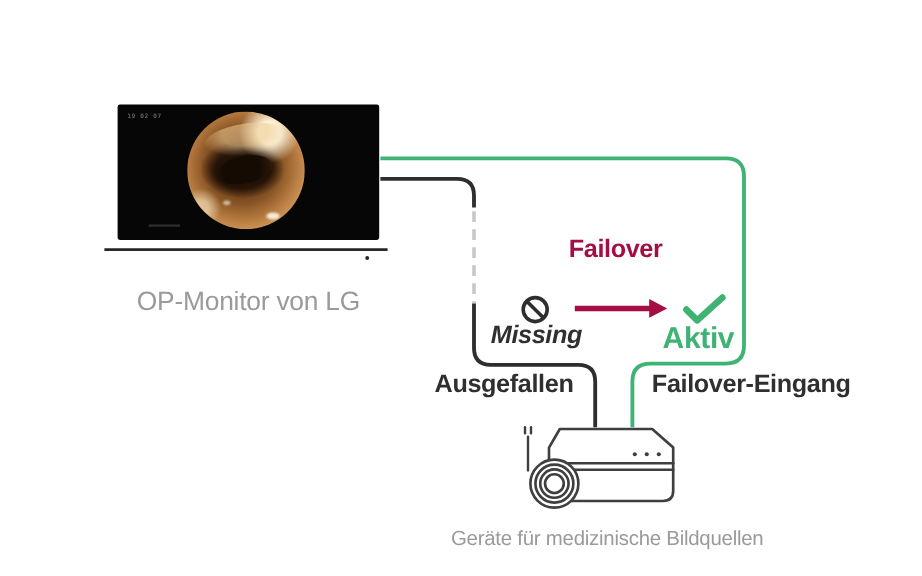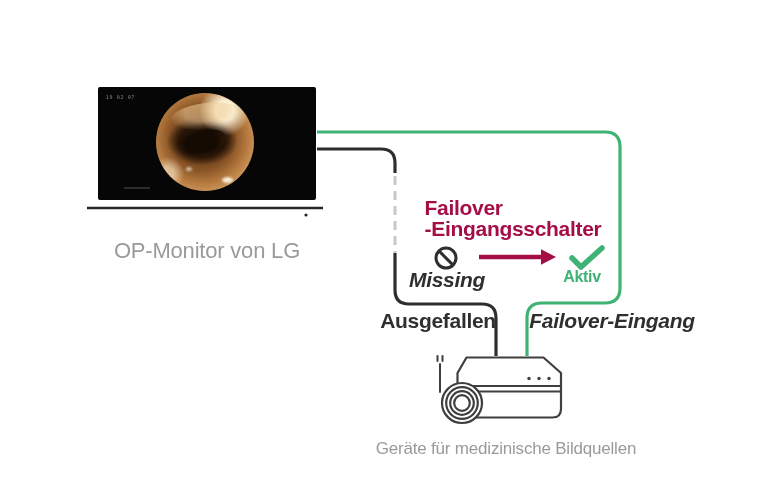--- a/index.html
+++ b/index.html
@@ -9,21 +9,21 @@
   }
   .abs{position:absolute;}
   .centered{transform:translateX(-50%);white-space:nowrap;text-align:center;}
 
   
   .caption{color:#9a9a9a;font-size:22px;font-weight:400;letter-spacing:-0.2px;}
   .device-caption{font-size:17px;}
 
   
   .dark-label{color:#2f2f2f;font-size:21px;font-weight:600;letter-spacing:-0.3px;}
-  .green-label{color:#3eb374;font-size:16px;font-weight:600;letter-spacing:-0.3px;}
+  .green-label{color:#3eb374;font-size:25px;font-weight:600;letter-spacing:-0.3px;}
   .headline{
     color:#a50d45;font-size:21px;font-weight:700;line-height:21px;
     text-align:left;letter-spacing:-0.3px;
   }
   .headline span{display:block;}
 
   
   .monitor{
     left:98px;top:87px;width:218px;height:113px;background:#060606;border-radius:2px;
   }
@@ -117,25 +117,24 @@
       <div class="abs spec1"></div>
       <div class="abs spec2"></div>
     </div>
     <div class="abs screen-mark"></div>
   </div>
 
   <div class="abs caption centered" style="left:207px;top:238px;">OP-Monitor von LG</div>
 
   <div class="abs headline centered" style="left:513px;top:197px;">
     <span>Failover</span>
-    <span>-Eingangsschalter</span>
   </div>
 
   <div class="abs dark-label centered" style="left:447px;top:268px;font-style:italic;">Missing</div>
 
   <div class="abs green-label centered" style="left:582px;top:268px;">Aktiv</div>
 
-  <div class="abs dark-label centered" style="left:420px;top:309px;margin-left:18px;">Ausgefallen</div>
+  <div class="abs dark-label centered" style="left:420px;top:309px;">Ausgefallen</div>
 
-  <div class="abs dark-label centered" style="left:612px;top:309px;font-style:italic;">Failover-Eingang</div>
+  <div class="abs dark-label centered" style="left:626px;top:309px;">Failover-Eingang</div>
 
   <div class="abs caption device-caption centered" style="left:506px;top:439px;">Geräte für medizinische Bildquellen</div>
 </div>
 
 </body></html>

